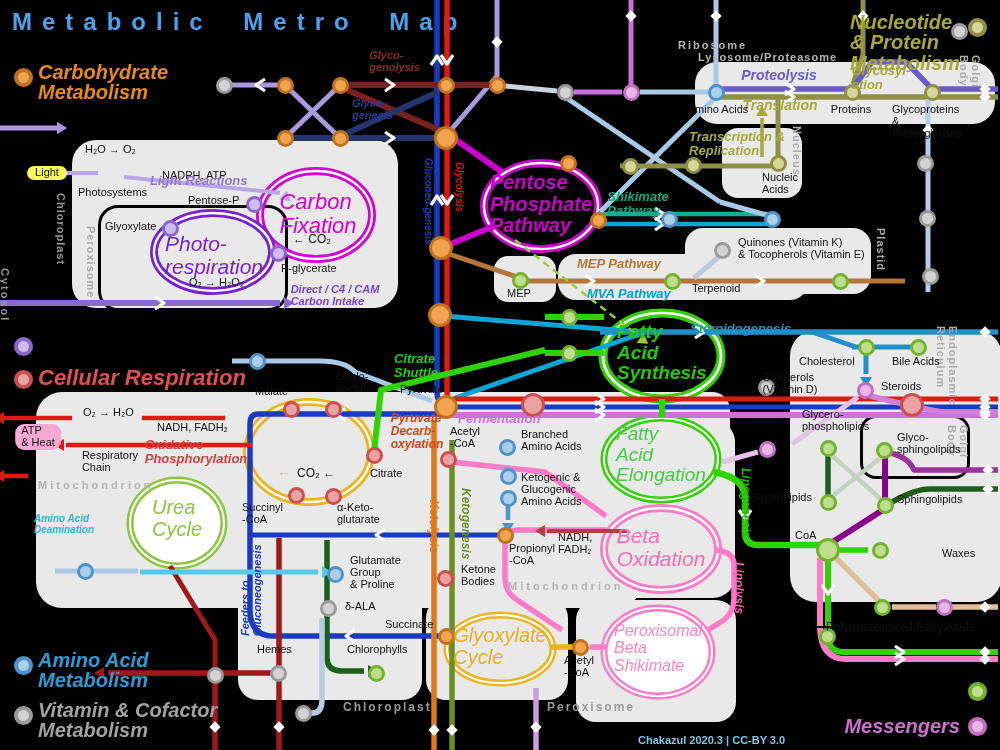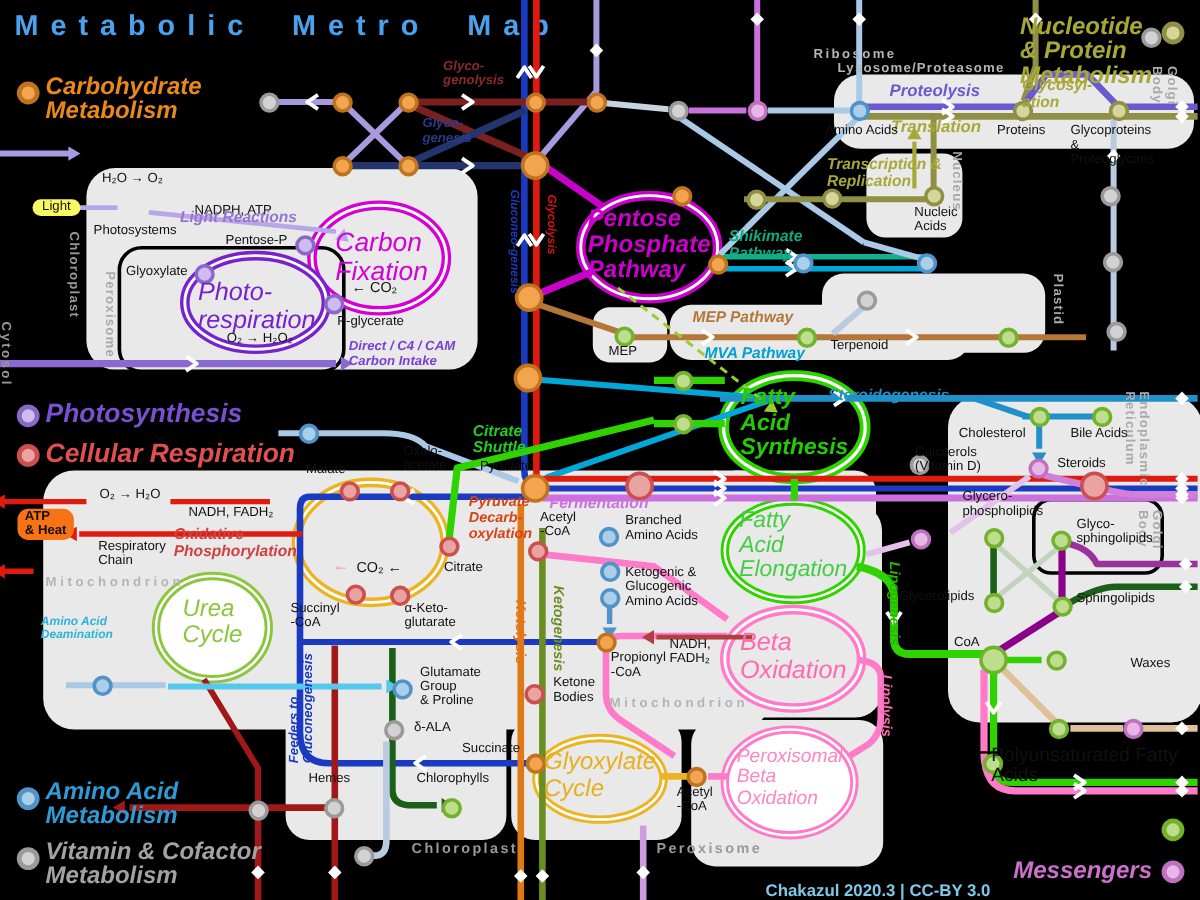--- a/index.html
+++ b/index.html
@@ -6,21 +6,21 @@
   #map{position:relative;width:1000px;height:750px;background:#000;overflow:hidden;
        font-family:"Liberation Sans",sans-serif;}
   .box{position:absolute;background:#e9e9e9;}
   #rails{position:absolute;left:0;top:0;}
   .st{position:absolute;border-radius:50%;box-sizing:border-box;background:#fff;}
   .lbl{position:absolute;white-space:pre-line;line-height:1.08;color:#111;}
   .lgc{position:absolute;width:19px;height:19px;border-radius:50%;box-sizing:border-box;border:4px solid;}
   .lgt{position:absolute;font-weight:bold;font-style:italic;line-height:1.02;white-space:pre-line;}
   #title{position:absolute;left:12px;top:8px;font-size:24px;font-weight:bold;color:#4aa2ee;
          letter-spacing:10px;word-spacing:14px;}
-  #credit{position:absolute;left:638px;top:734px;font-size:14px;font-weight:bold;color:#7ec8e8;}
+  #credit{position:absolute;left:638px;top:734px;font-size:11px;font-weight:bold;color:#7ec8e8;}
 </style>
 </head>
 <body>
 
 <div id="map">
   <div id="title">Metabolic Metro Map</div>
   <div id="credit">Chakazul 2020.3 | CC-BY 3.0</div>
 <div class="box" style="left: 72px; top: 140px; width: 326px; height: 168px; border-radius: 24px; border: none;"></div>
     <div class="box" style="left: 98px; top: 205px; width: 184px; height: 100px; border-radius: 20px; border: 3px solid rgb(0, 0, 0);"></div>
     <div class="box" style="left: 36px; top: 392px; width: 606px; height: 216px; border-radius: 26px; border: none;"></div>
@@ -298,20 +298,22 @@
     <div class="lbl" style="left: 464px; top: 162px; font-size: 10px; color: rgb(221, 17, 17); font-weight: bold; font-style: italic; transform-origin: 0px 0px; transform: rotate(90deg);">Glycolysis</div>
     <div class="lbl" style="left: 541px; top: 172px; font-size: 20px; color: rgb(204, 0, 204); font-weight: bold; font-style: italic; transform: translateX(-50%);">Pentose
 Phosphate
 Pathway</div>
     <div class="lbl" style="left: 638px; top: 190px; font-size: 13px; color: rgb(15, 170, 128); font-weight: bold; font-style: italic; transform: translateX(-50%);">Shikimate
 Pathway</div>
     <div class="lbl" style="left: 577px; top: 257px; font-size: 13px; color: rgb(181, 118, 58); font-weight: bold; font-style: italic;">MEP Pathway</div>
     <div class="lbl" style="left: 587px; top: 287px; font-size: 13px; color: rgb(0, 160, 208); font-weight: bold; font-style: italic;">MVA Pathway</div>
     <div class="lbl" style="left: 507px; top: 288px; font-size: 11px; color: rgb(17, 17, 17);">MEP</div>
     <div class="lbl" style="left: 692px; top: 283px; font-size: 11px; color: rgb(17, 17, 17);">Terpenoid</div>
+    <div class="lbl" style="left: 738px; top: 237px; font-size: 11px; color: rgb(17, 17, 17);">Quinones (Vitamin K)
+&amp; Tocopherols (Vitamin E)</div>
     <div class="lbl" style="left: 780px; top: 172px; font-size: 11px; color: rgb(17, 17, 17); transform: translateX(-50%);">Nucleic
 Acids</div>
     <div class="lbl" style="left: 737px; top: 130px; font-size: 13px; color: rgb(168, 168, 56); font-weight: bold; font-style: italic; transform: translateX(-50%);">Transcription &amp;
 Replication</div>
     <div class="lbl" style="left: 802px; top: 126px; font-size: 11px; color: rgb(170, 170, 170); font-weight: bold; letter-spacing: 1px; transform-origin: 0px 0px; transform: rotate(90deg);">Nucleus</div>
     <div class="lbl" style="left: 886px; top: 228px; font-size: 11px; color: rgb(170, 170, 170); font-weight: bold; letter-spacing: 1px; transform-origin: 0px 0px; transform: rotate(90deg);">Plastid</div>
     <div class="lbl" style="left: 678px; top: 40px; font-size: 11px; color: rgb(181, 181, 181); font-weight: bold; letter-spacing: 2px;">Ribosome</div>
     <div class="lbl" style="left: 698px; top: 52px; font-size: 11px; color: rgb(181, 181, 181); font-weight: bold; letter-spacing: 1px;">Lysosome/Proteasome</div>
     <div class="lbl" style="left: 779px; top: 68px; font-size: 14px; color: rgb(106, 90, 208); font-weight: bold; font-style: italic; transform: translateX(-50%);">Proteolysis</div>
     <div class="lbl" style="left: 780px; top: 98px; font-size: 14px; color: rgb(168, 168, 56); font-weight: bold; font-style: italic; transform: translateX(-50%);">Translation</div>
@@ -332,34 +334,34 @@
     <div class="lbl" style="left: 790px; top: 372px; font-size: 11px; color: rgb(17, 17, 17); transform: translateX(-50%);">Calciferols
 (Vitamin D)</div>
     <div class="lbl" style="left: 802px; top: 409px; font-size: 11px; color: rgb(17, 17, 17);">Glycero-
 phospholipids</div>
     <div class="lbl" style="left: 897px; top: 432px; font-size: 11px; color: rgb(17, 17, 17);">Glyco-
 sphingolipids</div>
     <div class="lbl" style="left: 897px; top: 494px; font-size: 11px; color: rgb(17, 17, 17);">Sphingolipids</div>
     <div class="lbl" style="left: 749px; top: 492px; font-size: 11px; color: rgb(17, 17, 17);">Glycerolipids</div>
     <div class="lbl" style="left: 795px; top: 530px; font-size: 11px; color: rgb(17, 17, 17);">CoA</div>
     <div class="lbl" style="left: 898px; top: 548px; font-size: 11px; color: rgb(17, 17, 17); margin-left: 44px;">Waxes</div>
-    <div class="lbl" style="left: 826px; top: 621px; font-size: 16px; color: rgb(17, 17, 17);">Polyunsaturated Fatty Acids</div>
+    <div class="lbl" style="left: 826px; top: 621px; font-size: 12px; color: rgb(17, 17, 17);">Polyunsaturated Fatty Acids</div>
     <div class="lbl" style="left: 752px; top: 468px; font-size: 12px; color: rgb(34, 187, 0); font-weight: bold; font-style: italic; transform-origin: 0px 0px; transform: rotate(90deg);">Lipogenesis</div>
     <div class="lbl" style="left: 745px; top: 562px; font-size: 12px; color: rgb(255, 105, 180); font-weight: bold; font-style: italic; transform-origin: 0px 0px; transform: rotate(90deg);">Lipolysis</div>
     <div class="lbl" style="left: 662px; top: 322px; font-size: 19px; color: rgb(34, 204, 0); font-weight: bold; font-style: italic; transform: translateX(-50%);">Fatty
 Acid
 Synthesis</div>
     <div class="lbl" style="left: 661px; top: 424px; font-size: 19px; color: rgb(68, 204, 68); font-style: italic; transform: translateX(-50%);">Fatty
 Acid
 Elongation</div>
     <div class="lbl" style="left: 661px; top: 525px; font-size: 21px; color: rgb(255, 105, 180); font-style: italic; transform: translateX(-50%);">Beta
 Oxidation</div>
     <div class="lbl" style="left: 658px; top: 622px; font-size: 16px; color: rgb(255, 133, 194); font-style: italic; transform: translateX(-50%);">Peroxisomal
 Beta
-Oxidation</div>
+Shikimate</div>
     <div class="lbl" style="left: 558px; top: 532px; font-size: 11px; color: rgb(17, 17, 17);">NADH,
 FADH₂</div>
     <div class="lbl" style="left: 509px; top: 543px; font-size: 11px; color: rgb(17, 17, 17);">Propionyl
 -CoA</div>
     <div class="lbl" style="left: 461px; top: 564px; font-size: 11px; color: rgb(17, 17, 17);">Ketone
 Bodies</div>
     <div class="lbl" style="left: 440px; top: 500px; font-size: 12px; color: rgb(224, 120, 24); font-weight: bold; font-style: italic; transform-origin: 0px 0px; transform: rotate(90deg);">Ketolysis</div>
     <div class="lbl" style="left: 472px; top: 488px; font-size: 12px; color: rgb(107, 142, 35); font-weight: bold; font-style: italic; transform-origin: 0px 0px; transform: rotate(90deg);">Ketogenesis</div>
     <div class="lbl" style="left: 458px; top: 412px; font-size: 13px; color: rgb(204, 112, 224); font-weight: bold; font-style: italic;">Fermentation</div>
     <div class="lbl" style="left: 450px; top: 426px; font-size: 11px; color: rgb(17, 17, 17);">Acetyl
@@ -399,33 +401,32 @@
     <div class="lbl" style="left: 564px; top: 655px; font-size: 11px; color: rgb(17, 17, 17);">Acetyl
 -CoA</div>
     <div class="lbl" style="left: 38px; top: 480px; font-size: 11px; color: rgb(180, 180, 180); font-weight: bold; letter-spacing: 3px;">Mitochondrion</div>
     <div class="lbl" style="left: 508px; top: 581px; font-size: 11px; color: rgb(180, 180, 180); font-weight: bold; letter-spacing: 3px;">Mitochondrion</div>
     <div class="lbl" style="left: 343px; top: 701px; font-size: 12px; color: rgb(154, 154, 154); font-weight: bold; letter-spacing: 2px;">Chloroplast</div>
     <div class="lbl" style="left: 547px; top: 701px; font-size: 12px; color: rgb(154, 154, 154); font-weight: bold; letter-spacing: 2px;">Peroxisome</div>
     <div class="lbl" style="left: 177px; top: 497px; font-size: 20px; color: rgb(140, 198, 62); font-style: italic; transform: translateX(-50%);">Urea
 Cycle</div>
     <div class="lbl" style="left: 34px; top: 514px; font-size: 10px; color: rgb(41, 182, 216); font-weight: bold; font-style: italic;">Amino Acid
 Deamination</div>
-    <div class="lbl" style="left: 38px; top: 424px; font-size: 11px; color: rgb(17, 17, 17); background: #f97316; padding: 1px 6px; border-radius: 9px; transform: translateX(-50%); font-weight: bold;">ATP
+    <div class="lbl" style="left: 38px; top: 424px; font-size: 11px; color: rgb(17, 17, 17); background: #f9a8d4; padding: 1px 6px; border-radius: 9px; transform: translateX(-50%);">ATP
 &amp; Heat</div>
     <div class="lbl" style="left: 83px; top: 407px; font-size: 11px; color: rgb(17, 17, 17);">O₂  →  H₂O</div>
     <div class="lbl" style="left: 157px; top: 422px; font-size: 11px; color: rgb(17, 17, 17);">NADH, FADH₂</div>
     <div class="lbl" style="left: 196px; top: 438px; font-size: 13px; color: rgb(208, 64, 64); font-weight: bold; font-style: italic; transform: translateX(-50%);">Oxidative
 Phosphorylation</div>
     <div class="lbl" style="left: 110px; top: 450px; font-size: 11px; color: rgb(17, 17, 17); transform: translateX(-50%);">Respiratory
 Chain</div>
     <div class="lgc" style="left: 14px; top: 68px; background: rgb(242, 165, 78); border-color: rgb(191, 115, 30);"></div>
     <div class="lgt" style="left: 38px; top: 62px; font-size: 20px; color: rgb(232, 137, 26);">Carbohydrate
 Metabolism</div>
     <div class="lgc" style="left: 14px; top: 337px; background: rgb(207, 187, 238); border-color: rgb(138, 104, 200);"></div>
-    <div class="lgt" style="left: 38px; top: 334px; font-size: 22px; color: rgb(122, 79, 208);">Photosynthesis</div>
     <div class="lgc" style="left: 14px; top: 370px; background: rgb(234, 163, 163); border-color: rgb(204, 79, 79);"></div>
     <div class="lgt" style="left: 38px; top: 367px; font-size: 22px; color: rgb(224, 80, 80);">Cellular Respiration</div>
     <div class="lgc" style="left: 14px; top: 656px; background: rgb(171, 207, 232); border-color: rgb(79, 147, 200);"></div>
     <div class="lgt" style="left: 38px; top: 650px; font-size: 20px; color: rgb(46, 154, 214);">Amino Acid
 Metabolism</div>
     <div class="lgc" style="left: 14px; top: 706px; background: rgb(210, 210, 210); border-color: rgb(154, 154, 154);"></div>
     <div class="lgt" style="left: 38px; top: 700px; font-size: 20px; color: rgb(162, 162, 162);">Vitamin &amp; Cofactor
 Metabolism</div>
     <div class="lgc" style="left: 968px; top: 18px; background: rgb(214, 214, 154); border-color: rgb(143, 143, 69);"></div>
     <div class="lgt" style="left: 960px; top: 12px; font-size: 20px; color: rgb(168, 168, 56); transform: translateX(-100%);">Nucleotide &amp; Protein

